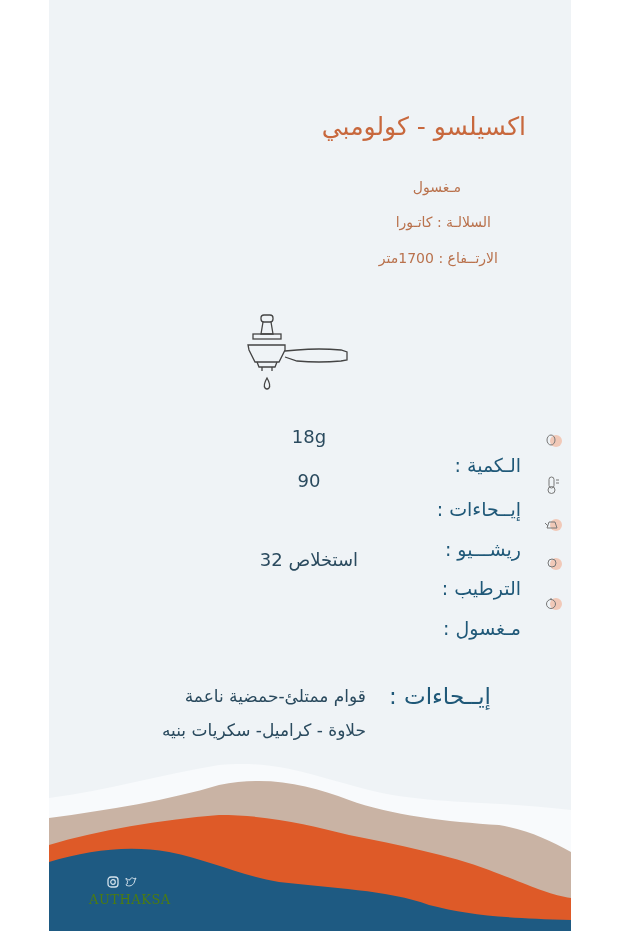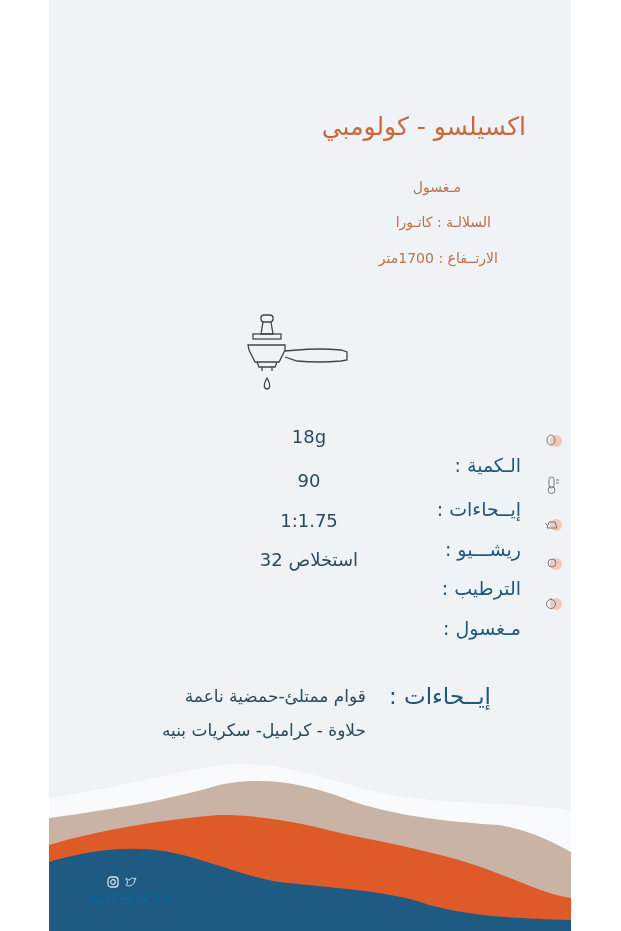--- a/index.html
+++ b/index.html
@@ -41,21 +41,21 @@
   .notes-label {
     position:absolute; right:80px; top:683px; direction:rtl; font-size:23px; color:#1f5878;
   }
   .notes-line {
     position:absolute; direction:rtl; font-size:17px; color:#2a4a5e; white-space:nowrap;
   }
   .waves { position:absolute; left:0; top:760px; }
   .social { position:absolute; left:58px; top:873px; display:flex; gap:6px; }
   .handle {
     position:absolute; left:40px; top:892px; font-family:"DejaVu Serif", serif;
-    font-size:13px; color:#0369a1; letter-spacing:0.5px;
+    font-size:13px; color:#4d7c0f; letter-spacing:0.5px;
   }
 </style>
 </head>
 <body>
 
 <div class="card">
 
 
   <div class="title">اكسيلسو - كولومبي</div>
   <div class="subline" style="right:110px; top:179px;margin-left:12px;">مـغسول</div>
@@ -101,21 +101,20 @@
   </div>
 
   <div class="row" style="top:510px;">
     <span class="ico">
       <svg width="20" height="16">
           <circle cx="13" cy="9" r="6" fill="#f1c9b8"></circle>
           <path d="M4 12 L14 12 L12 6 L6 6 Z M2 7 L5 10" fill="none" stroke="#777" stroke-width="1"></path>
         </svg>
     </span>
     <span class="lbl">ريشـــيو :</span>
-    <span class="val">1:1.75</span>
   </div>
 
   <div class="row" style="top:549px;">
     <span class="ico">
       <svg width="20" height="16">
           <circle cx="13" cy="9" r="6" fill="#f1c9b8"></circle>
           <circle cx="9" cy="8" r="4" fill="none" stroke="#777" stroke-width="1"></circle>
         </svg>
     </span>
     <span class="lbl">الترطيب :</span>

